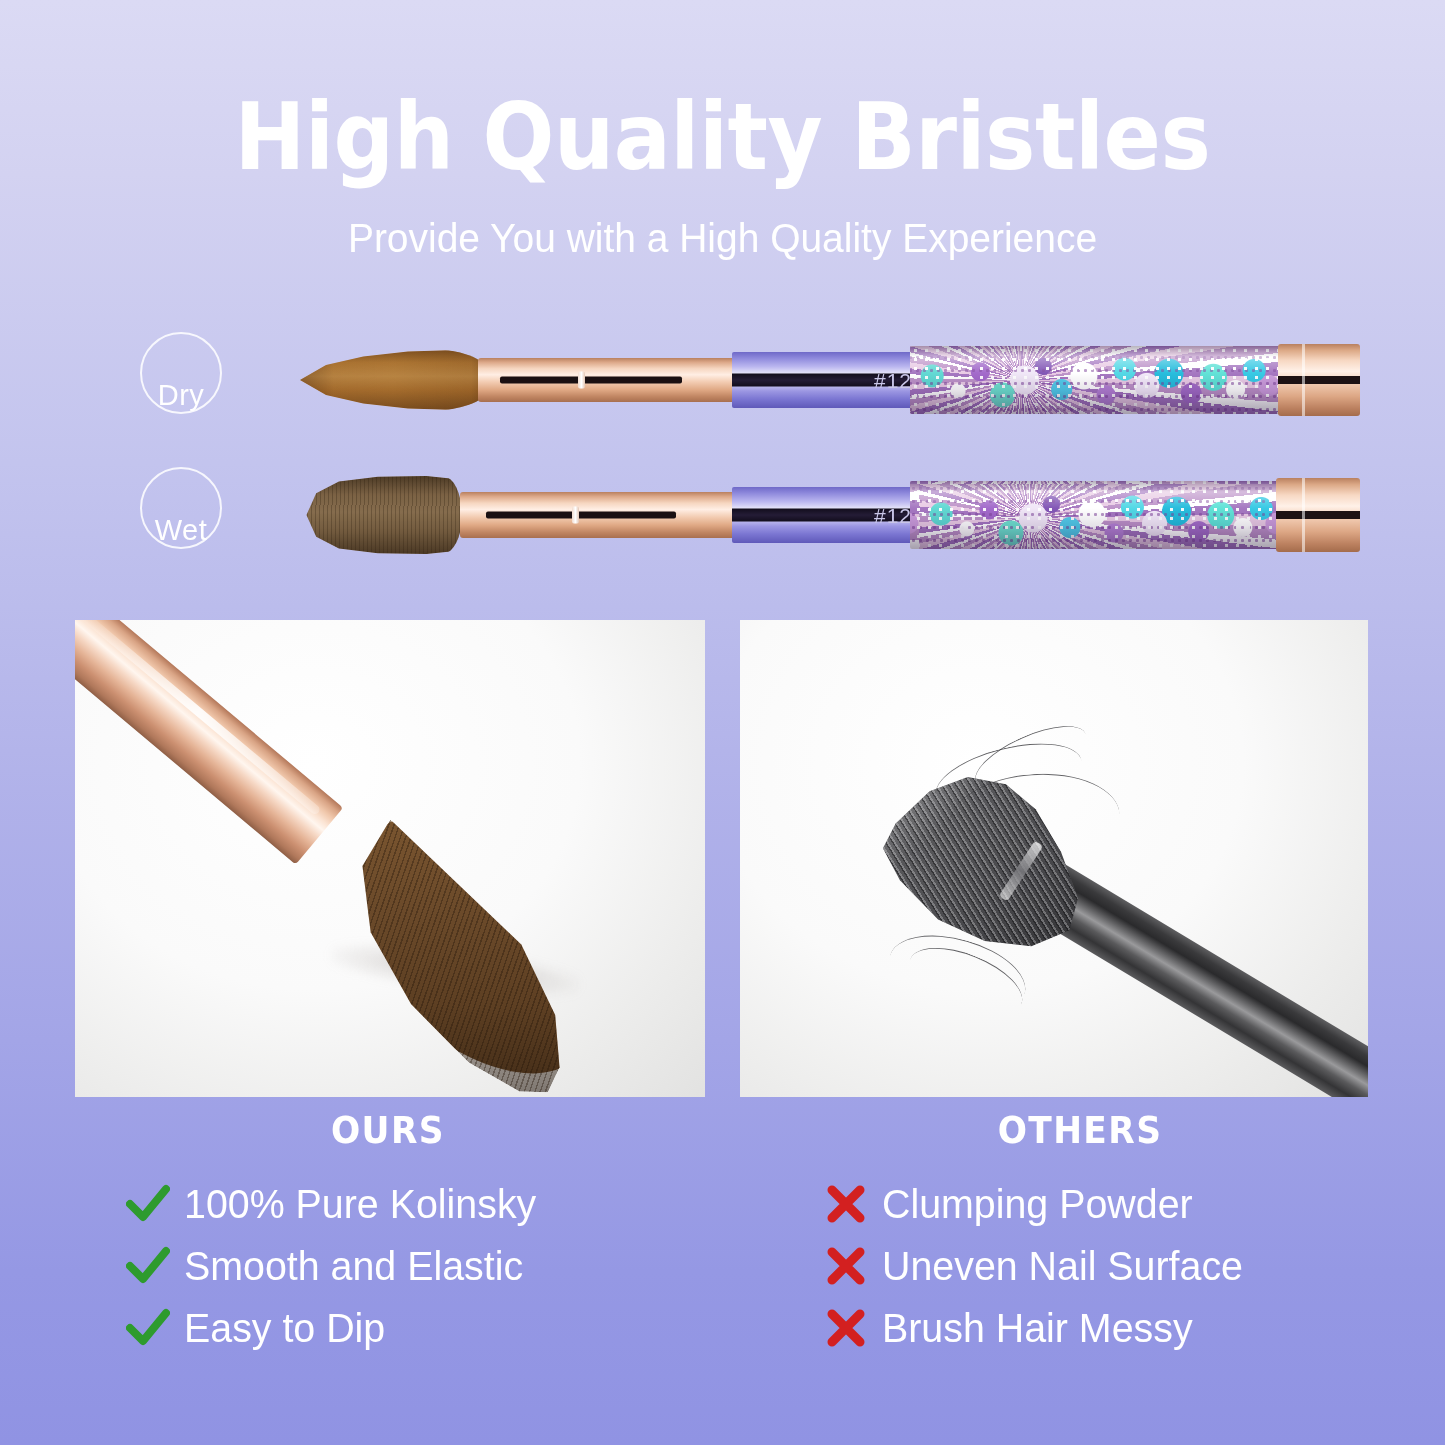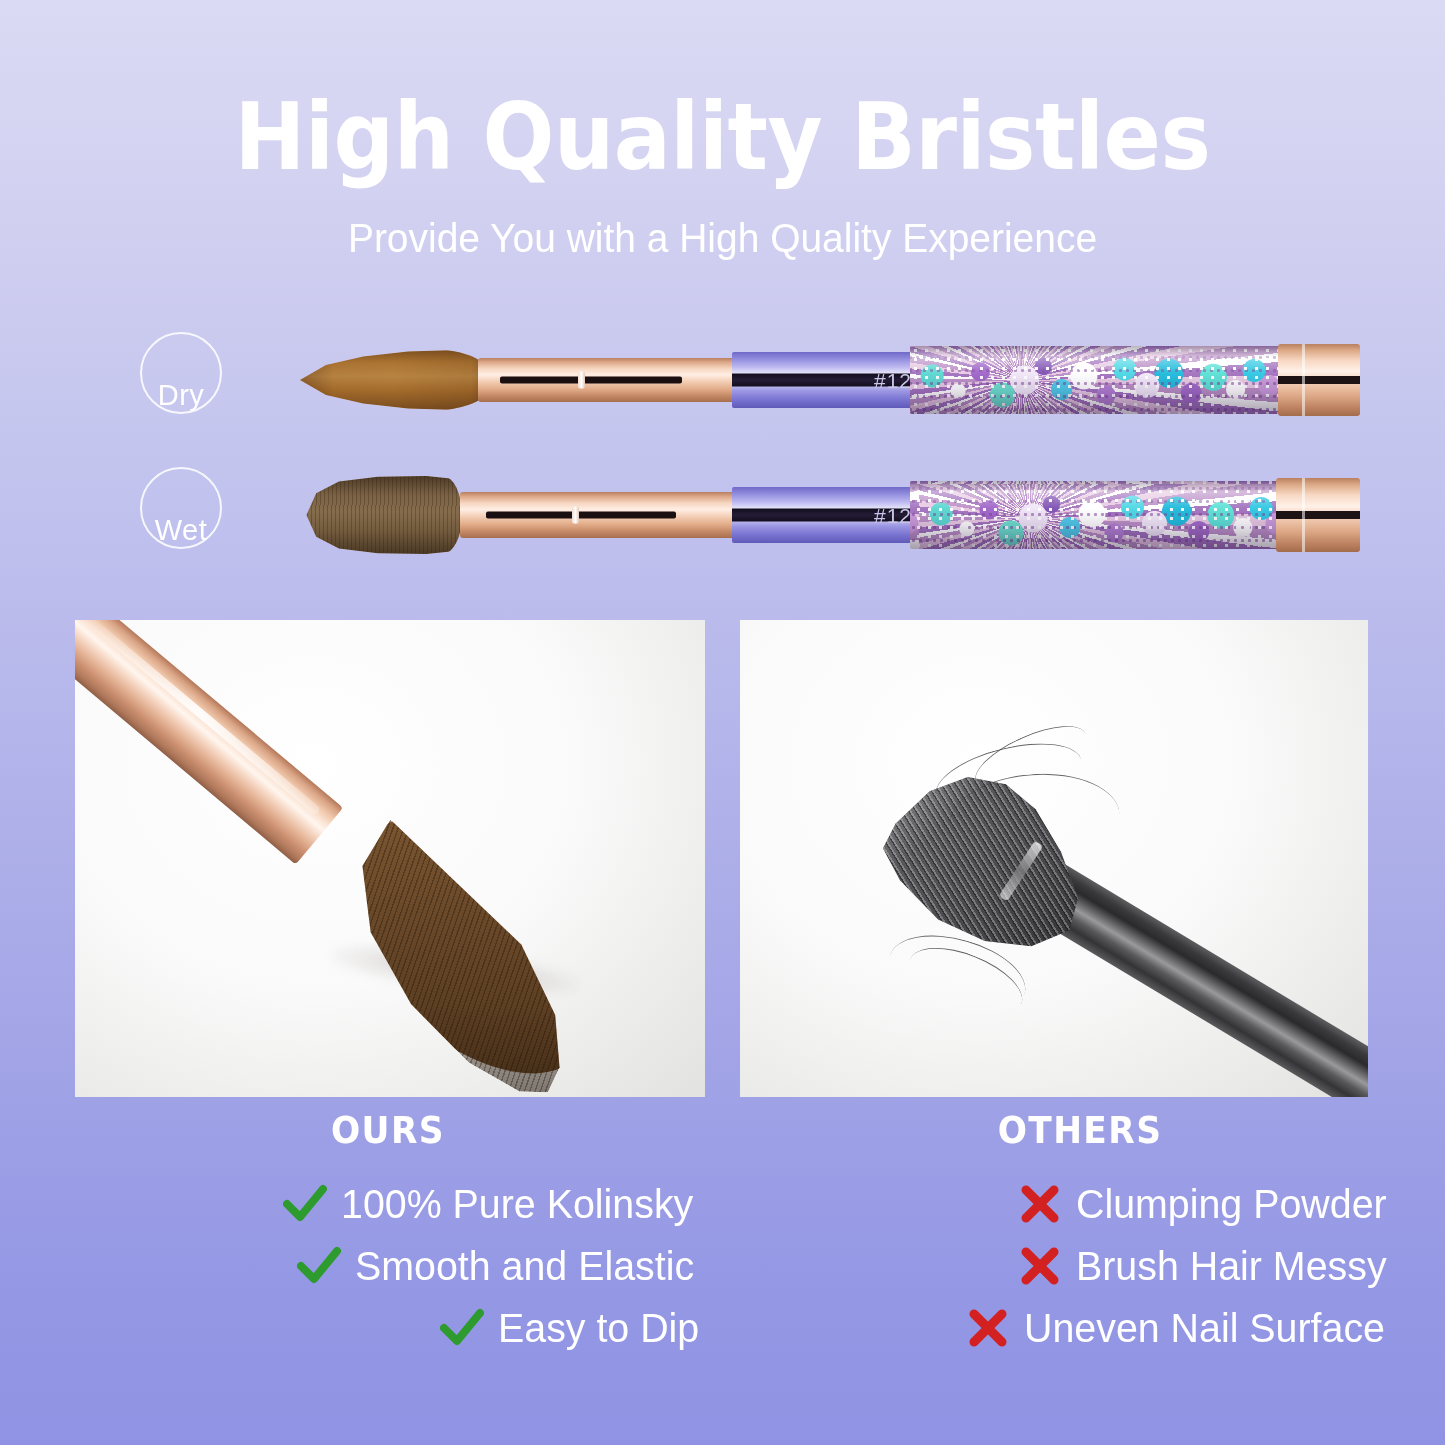--- a/index.html
+++ b/index.html
@@ -477,21 +477,20 @@
     list-style: none;
     margin: 24px 0 0 0;
     padding: 0;
   }
   .feature-item {
     display: flex;
     align-items: center;
     height: 62px;
     padding-left: 116px;
     box-sizing: border-box;
-    justify-content: flex-end;
   }
   .feature-icon {
     width: 52px;
     flex: 0 0 52px;
     margin-left: -62px;
     margin-right: 10px;
     display: flex;
     align-items: center;
     justify-content: center;
   }
@@ -627,26 +626,26 @@
           </svg>
         </span>
         <span class="feature-text">Clumping Powder</span>
       </li>
       <li class="feature-item">
         <span class="feature-icon">
           <svg width="40" height="40" viewBox="0 0 40 40" aria-hidden="true">
             <path d="M6 6 L34 34 M34 6 L6 34" fill="none" stroke="#D32020" stroke-width="9" stroke-linecap="round"></path>
           </svg>
         </span>
-        <span class="feature-text">Brush Hair Messy</span>
+        <span class="feature-text">Uneven Nail Surface</span>
       </li>
       <li class="feature-item">
         <span class="feature-icon">
           <svg width="40" height="40" viewBox="0 0 40 40" aria-hidden="true">
             <path d="M6 6 L34 34 M34 6 L6 34" fill="none" stroke="#D32020" stroke-width="9" stroke-linecap="round"></path>
           </svg>
         </span>
-        <span class="feature-text">Uneven Nail Surface</span>
+        <span class="feature-text">Brush Hair Messy</span>
       </li>
     </ul>
   </div>
 
 </div>
 
 </body></html>

